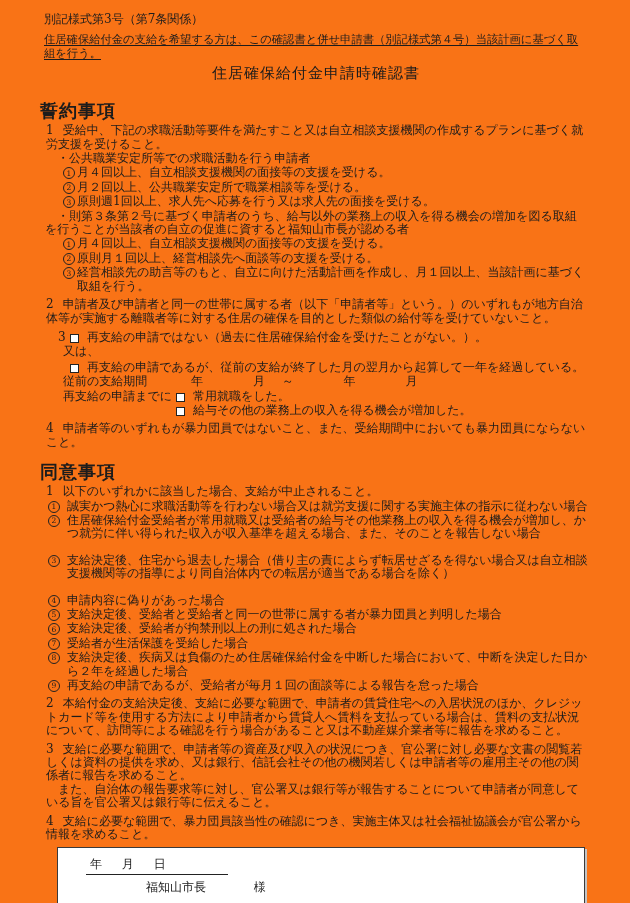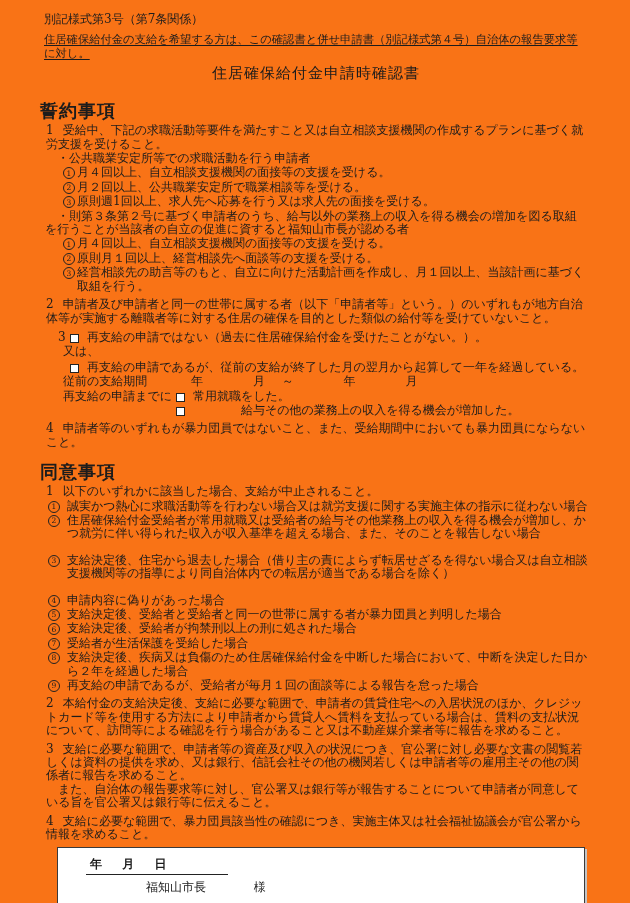--- a/index.html
+++ b/index.html
@@ -74,58 +74,58 @@
   .cbrow.noline { padding-left:26px; }
   .orline { padding-left:19px; margin-top:1px; }
 
   .periodrow { padding-left:19px; margin-top:1px; }
   .periodrow .f1 { margin-left:40px; }
   .periodrow .f2 { margin-left:46px; }
   .periodrow .ft { margin-left:13px; }
 
   .resupplyrow { display:flex; padding-left:19px; margin-top:1px; }
   .resupplyrow .rlabel { flex:none; width:113px; }
-  .resupplyrow.opt2 { padding-left:132px;gap:48px; }
+  .resupplyrow.opt2 { padding-left:132px; }
   .resupplyrow .t { flex:1; }
 
   .csub { display:flex; padding-left:4px; margin-top:1px; }
   .csub .circ { margin-right:7px; }
   .csub .t { flex:1; }
   .gap { margin-top:13px; }
 
   .para2 { padding-left:2px; text-indent:12px; }
 
   .sigbox {
     margin:5px 0 0 13px;
     width:528px; height:100px;
     box-sizing:border-box;
     border:1px solid #3a3a3a;
     box-shadow:2px 2px 0 #c4c4c4;
     background:#fff;
     font-size:12px;
     line-height:16px;
   }
-  .sig-date { margin:8px 0 0 28px;font-weight:bold; }
+  .sig-date { margin:8px 0 0 28px; }
   .dateline {
     display:inline-block;
     border-bottom:1px solid #222;
     padding:0 62px 2px 4px;
   }
   .dateline .m { margin-left:16px; }
   .sig-addressee { margin:4px 0 0 88px; }
   .sig-addressee .hon { margin-left:44px; }
   .sig-statement { margin:9px 0 0 18px; }
 </style>
 </head>
 <body>
 
 <div class="page">
 
   <div class="form-number">別記様式第3号（第7条関係）</div>
-  <div class="notice">住居確保給付金の支給を希望する方は、この確認書と併せ申請書（別記様式第４号）自治体の報告要求等に対し。</div>
+  <div class="notice">住居確保給付金の支給を希望する方は、この確認書と併せ申請書（別記様式第４号）当該計画に基づく取組を行う。</div>
   <div class="title">住居確保給付金申請時確認書</div>
 
   <div class="sec-head">誓約事項</div>
 
   <div class="item">
     <span class="inum">1</span><span>受給中、下記の求職活動等要件を満たすこと又は自立相談支援機関の作成するプランに基づく就労支援を受けること。</span>
   </div>
 
   <div class="bullet">・公共職業安定所等での求職活動を行う申請者</div>
   <div class="psub">

